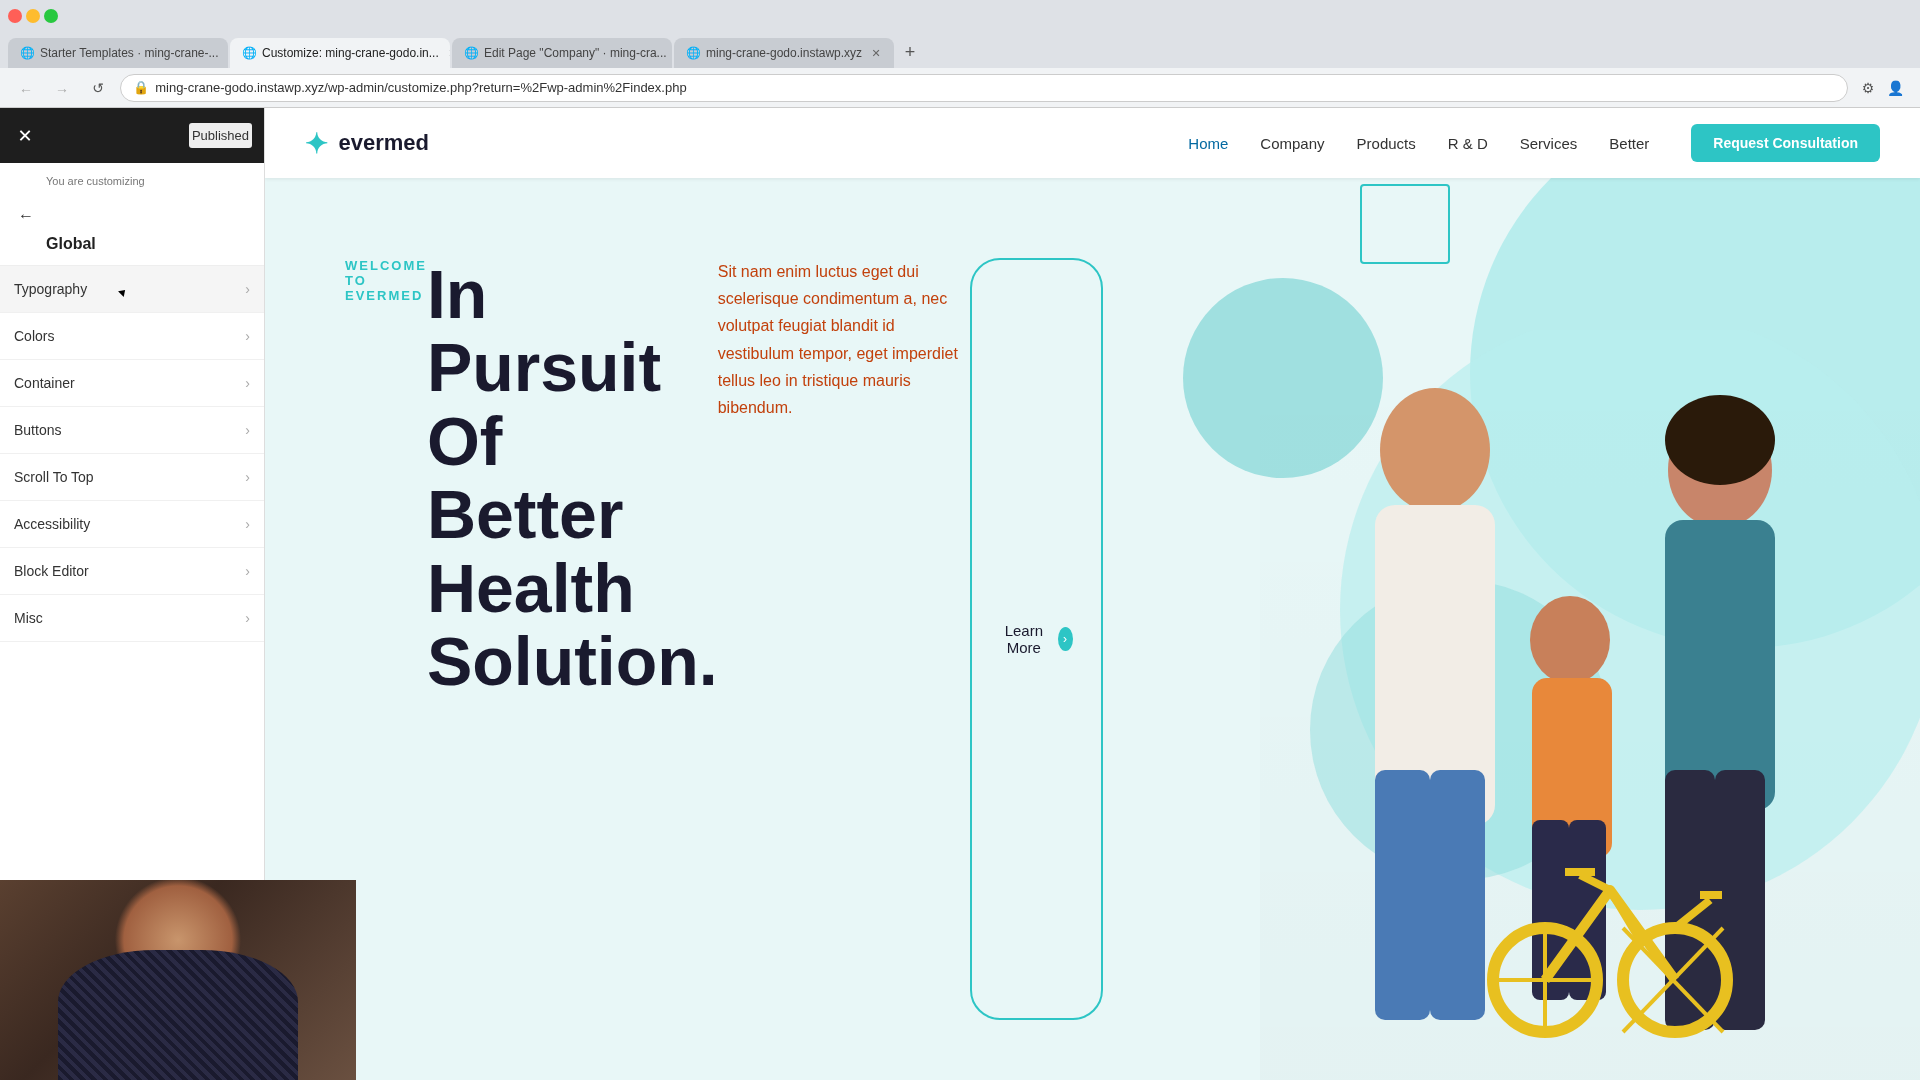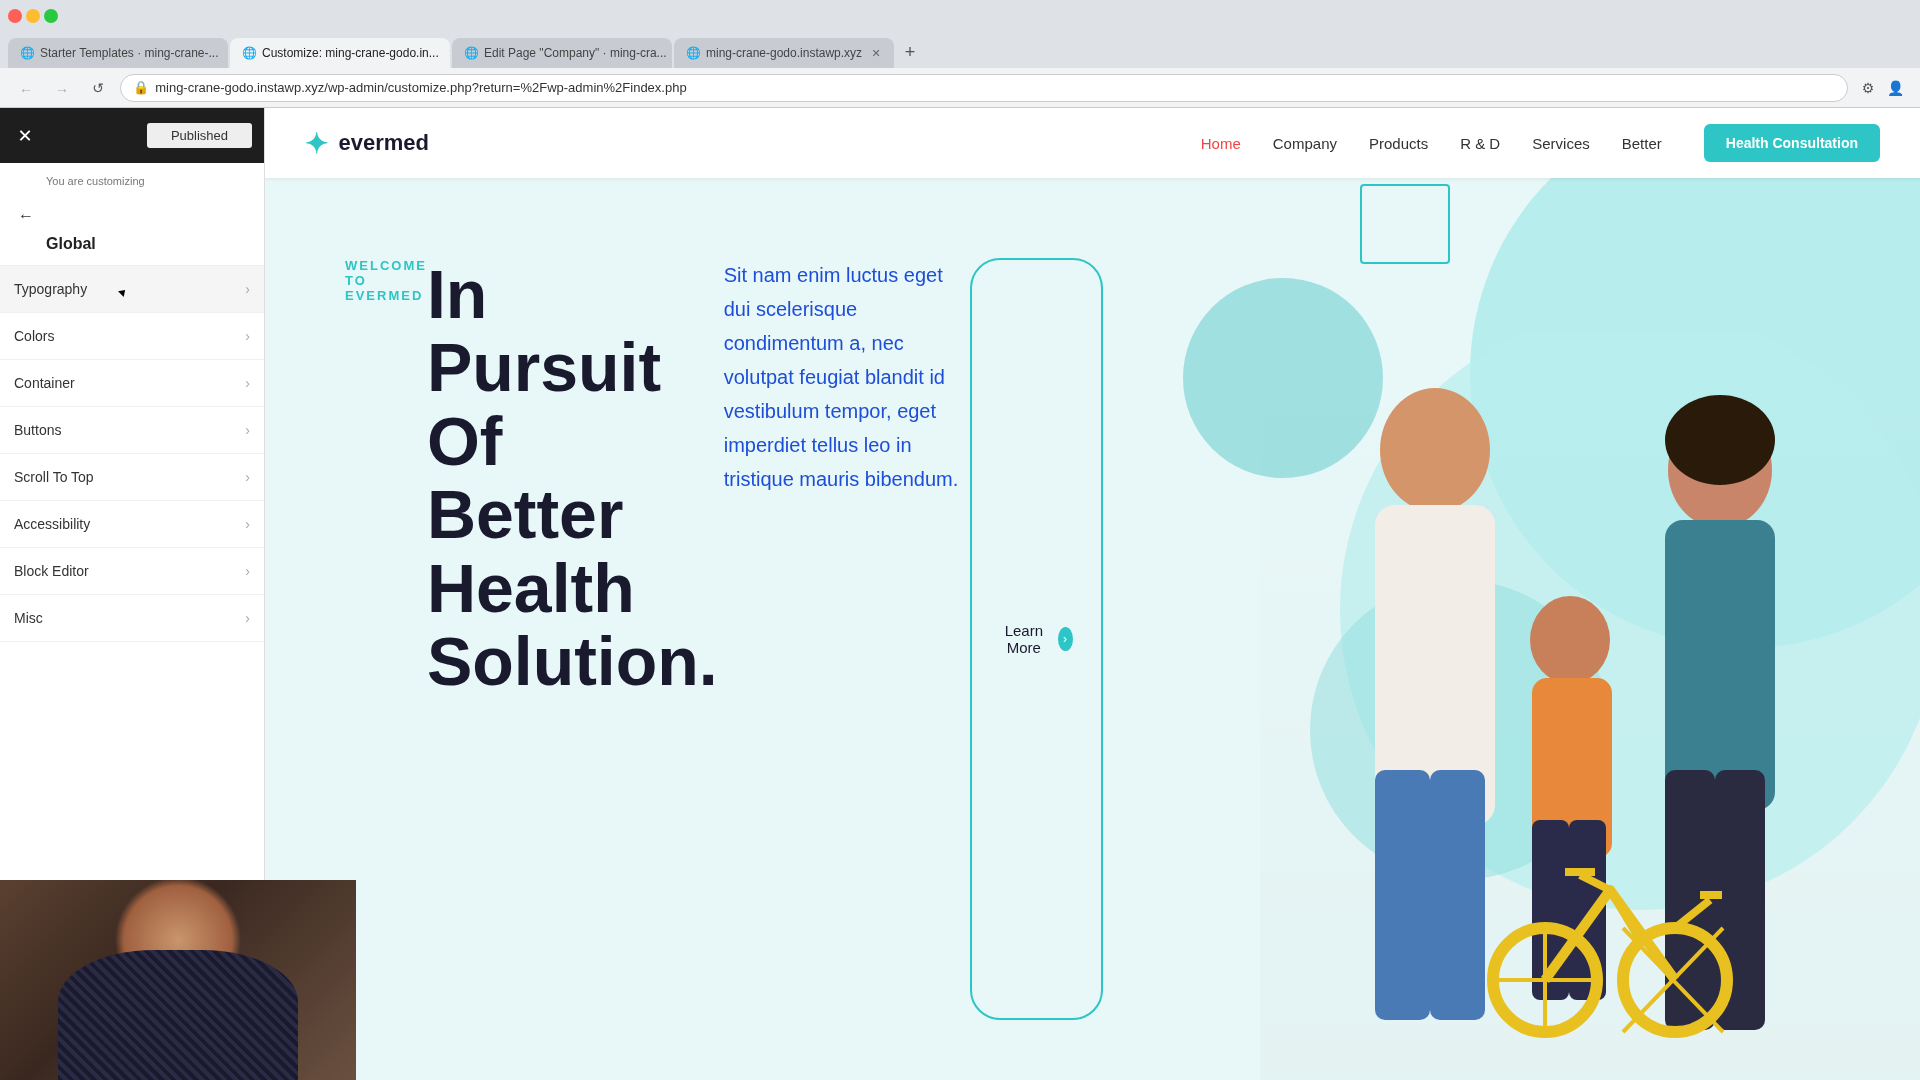--- a/index.html
+++ b/index.html
@@ -162,21 +162,21 @@
       color: #fff;
       font-size: 18px;
       cursor: pointer;
       display: flex; align-items: center; justify-content: center;
     }
     .published-btn {
       margin-left: auto;
       background: #eee;
       border: none;
       border-radius: 3px;
-      padding: 5px 24px;
+      padding: 5px 3px;
       font-size: 13px;
       color: #333;
       cursor: pointer;
     }
 
     .customizing-info {
       padding: 12px 14px;
       border-bottom: 1px solid #eee;
       display: flex;
       align-items: center;
@@ -341,21 +341,21 @@
       display: flex;
       align-items: center;
       gap: 32px;
     }
     .nav-link {
       font-size: 15px;
       color: #333;
       text-decoration: none;
       cursor: pointer;
     }
-    .nav-link.active { color: #ef4444; }
+    .nav-link.active { color: #0369a1; }
     .nav-cta {
       background: #2dc5c5;
       color: #fff;
       border: none;
       border-radius: 6px;
       padding: 11px 22px;
       font-size: 14px;
       font-weight: 600;
       cursor: pointer;
       margin-left: 10px;
@@ -385,26 +385,25 @@
       margin-bottom: 18px;
     }
     .hero-title {
       font-size: 68px;
       font-weight: 900;
       line-height: 1.08;
       color: #1a1a2e;
       margin-bottom: 28px;
     }
     .hero-desc {
-      font-size: 20px;
-      color: #1d4ed8;
+      font-size: 16px;
+      color: #c2410c;
       line-height: 1.7;
       max-width: 440px;
       margin-bottom: 42px;
-      margin-left: 6px;
     }
     .hero-cta {
       display: inline-flex;
       align-items: center;
       gap: 10px;
       border: 2px solid #2dc5c5;
       color: #1a1a2e;
       background: transparent;
       border-radius: 30px;
       padding: 14px 28px;
@@ -611,21 +610,21 @@
         <span class="logo-icon">✦</span>
         <span>evermed</span>
       </div>
       <nav class="site-nav">
         <a class="nav-link active">Home</a>
         <a class="nav-link">Company</a>
         <a class="nav-link">Products</a>
         <a class="nav-link">R &amp; D</a>
         <a class="nav-link">Services</a>
         <a class="nav-link">Better</a>
-        <button class="nav-cta">Health Consultation</button>
+        <button class="nav-cta">Request Consultation</button>
       </nav>
     </div>
 
     <div class="services-highlight"></div>
 
     <div class="hero-section">
       <div class="hero-left">
         <div class="hero-eyebrow">WELCOME TO EVERMED</div>
         <div class="hero-title">
           <span>In Pursuit Of</span><br>

